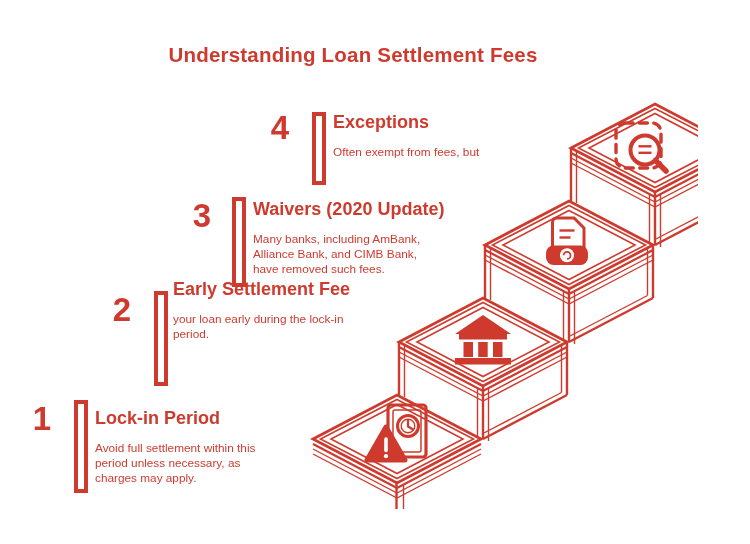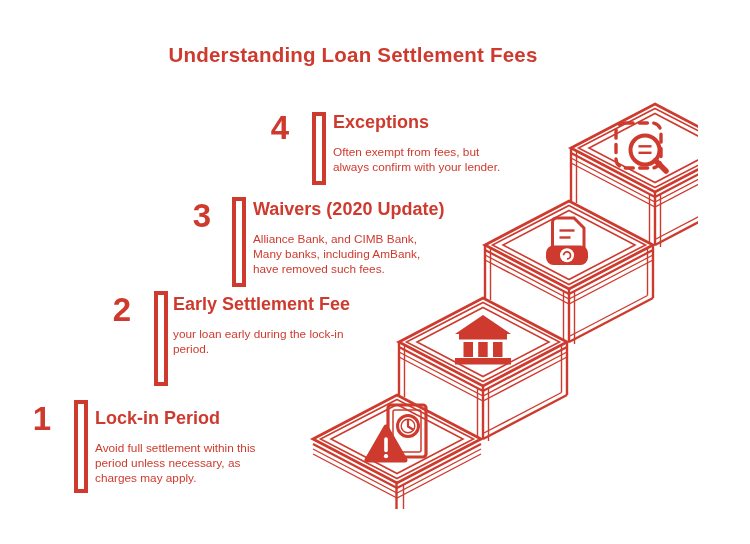--- a/index.html
+++ b/index.html
@@ -143,42 +143,41 @@
     </g>
   </svg>
 
   <div class="step">
     <div class="num" style="left:258px;top:111px">4</div>
     <div class="bar" style="left:312px;top:112px;height:65px"></div>
     <div class="texts" style="left:333px;top:112px">
       <div class="heading">Exceptions</div>
       <div class="desc" style="top:33px">
         <div>Often exempt from fees, but</div>
-        <div>always confirm with your lender.</div>
       </div>
     </div>
   </div>
 
   <div class="step">
     <div class="num" style="left:180px;top:199px">3</div>
     <div class="bar" style="left:232px;top:197px;height:82px"></div>
     <div class="texts" style="left:253px;top:199px">
       <div class="heading">Waivers (2020 Update)</div>
       <div class="desc" style="top:33px">
+        <div>Many banks, including AmBank,</div>
         <div>Alliance Bank, and CIMB Bank,</div>
-        <div>Many banks, including AmBank,</div>
         <div>have removed such fees.</div>
       </div>
     </div>
   </div>
 
   <div class="step">
     <div class="num" style="left:100px;top:293px">2</div>
     <div class="bar" style="left:154px;top:291px;height:87px"></div>
-    <div class="texts" style="left:173px;top:294px">
+    <div class="texts" style="left:173px;top:279px">
       <div class="heading">Early Settlement Fee</div>
       <div class="desc" style="top:33px">
         <div>your loan early during the lock-in</div>
         <div>period.</div>
       </div>
     </div>
   </div>
 
   <div class="step">
     <div class="num" style="left:20px;top:402px">1</div>

